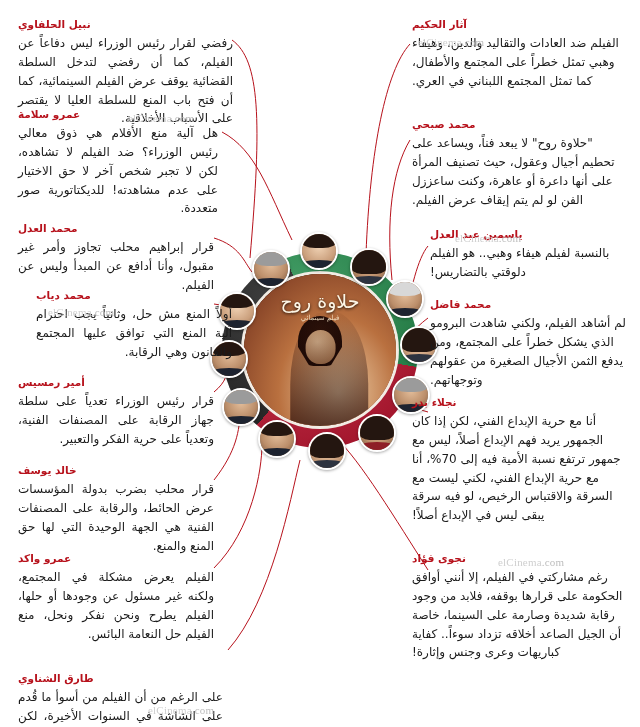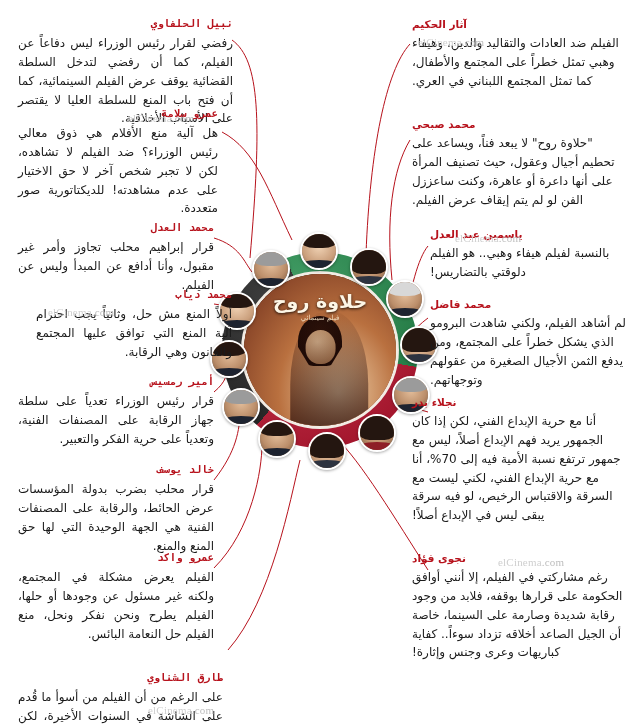--- a/index.html
+++ b/index.html
@@ -39,21 +39,21 @@
   }
   .quote .body {
     color: #1b1b1b;
     font-size: 12px;
     line-height: 1.58;
     text-align: justify;
   }
   .q-right { text-align: right; }
   .q-left  { text-align: left; }
   .q-left .name { text-align: left; }
-  .q-right .name { text-align: right; font-family: Liberation Mono, monospace; }
+  .q-right .name { text-align: left; }
   .q-left .body { direction: rtl; text-align: left; }
 
   
   #wheel {
     position: absolute;
     left: 222px;
     top: 252px;
     width: 196px;
     height: 196px;
   }
@@ -108,21 +108,21 @@
     border-radius: 50% 50% 35% 35%;
     clip-path: polygon(0 0,100% 0,100% 62%,74% 100%,26% 100%,0 62%);
   }
   .poster .title {
     position: absolute;
     top: 16px; left: 0; right: 0;
     text-align: center;
     color: #fdf6e6;
     font-family: "DejaVu Sans", sans-serif;
     font-size: 19px;
-    font-weight: bold;
+    font-weight: normal;
     text-shadow: 0 1px 3px rgba(0,0,0,.8);
     letter-spacing: 1px;
   }
   .poster .sub {
     position:absolute; top:40px; left:0; right:0;
     text-align:center; color:#f6e5c8; font-size:7px; opacity:.9;
   }
 
   
   .face {

